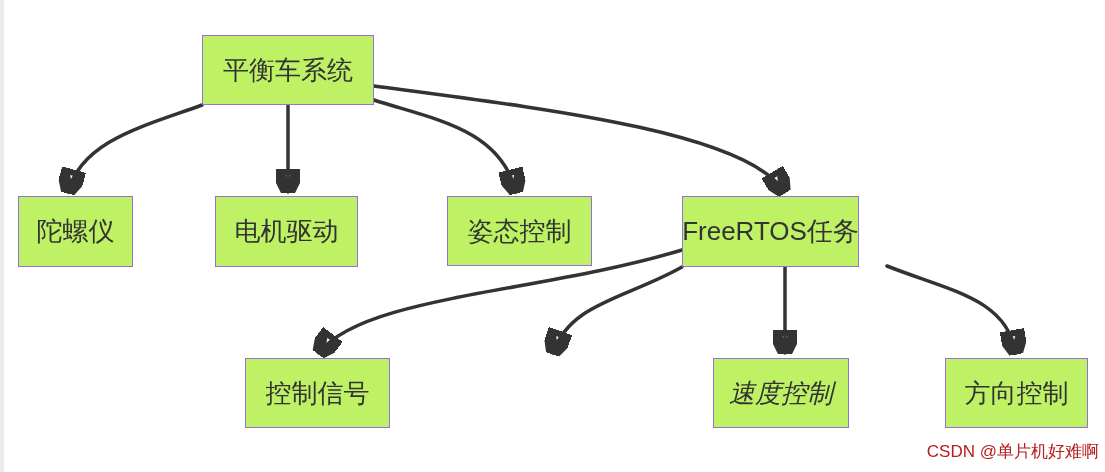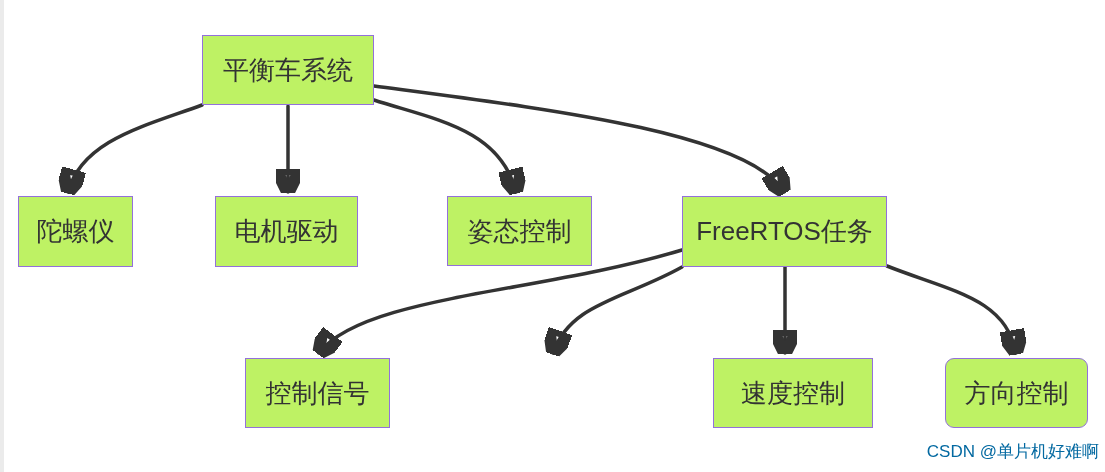--- a/index.html
+++ b/index.html
@@ -45,21 +45,21 @@
     align-items: center;
     justify-content: center;
     color: #333333;
     font-size: 26px;
     white-space: nowrap;
   }
   .watermark {
     position: absolute;
     right: 6px;
     top: 440px;
-    color: #0369a1;
+    color: #b91c1c;
     font-size: 17px;
   }
 </style>
 </head>
 <body>
 
 <div class="stage">
 
   <div class="page-left-edge"></div>
 
@@ -88,32 +88,32 @@
   </div>
 
   <div class="node" style="left:215px; top:196px; width:143px; height:71px;">
     <span>电机驱动</span>
   </div>
 
   <div class="node" style="left:447px; top:196px; width:145px; height:70px;">
     <span>姿态控制</span>
   </div>
 
-  <div class="node" style="left:682px; top:196px; width:205px; height:71px;">
+  <div class="node" style="left:682px; top:196px; width:177px; height:71px;">
     <span>FreeRTOS任务</span>
   </div>
 
   <div class="node" style="left:245px; top:358px; width:145px; height:70px;font-family:Liberation Mono, monospace;">
     <span>控制信号</span>
   </div>
 
 
-  <div class="node" style="left:713px; top:358px; width:160px; height:70px;">
+  <div class="node" style="left:713px; top:358px; width:136px; height:70px;font-style:italic;">
     <span>速度控制</span>
   </div>
 
-  <div class="node" style="left:945px; top:358px; width:143px; height:70px;border-radius:9px;">
+  <div class="node" style="left:945px; top:358px; width:143px; height:70px;">
     <span>方向控制</span>
   </div>
 
   <div class="watermark">CSDN @单片机好难啊</div>
 
 </div>
 
 </body></html>

